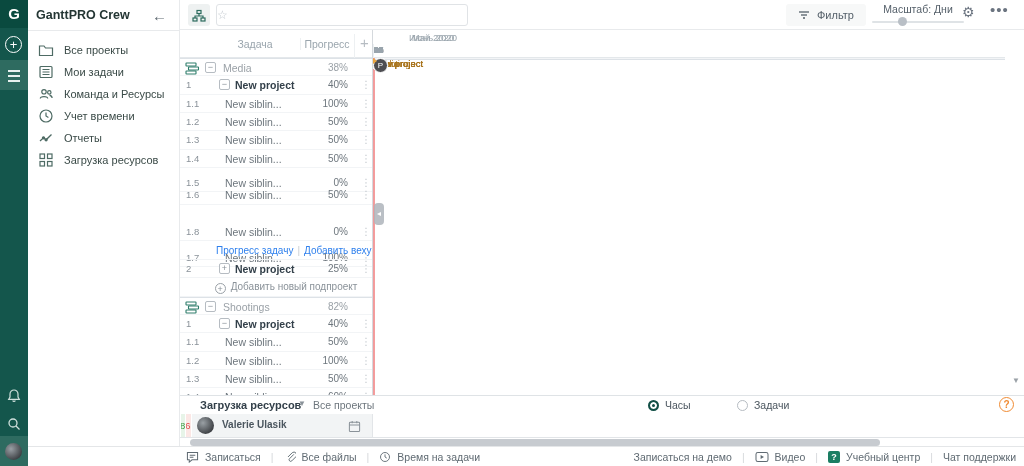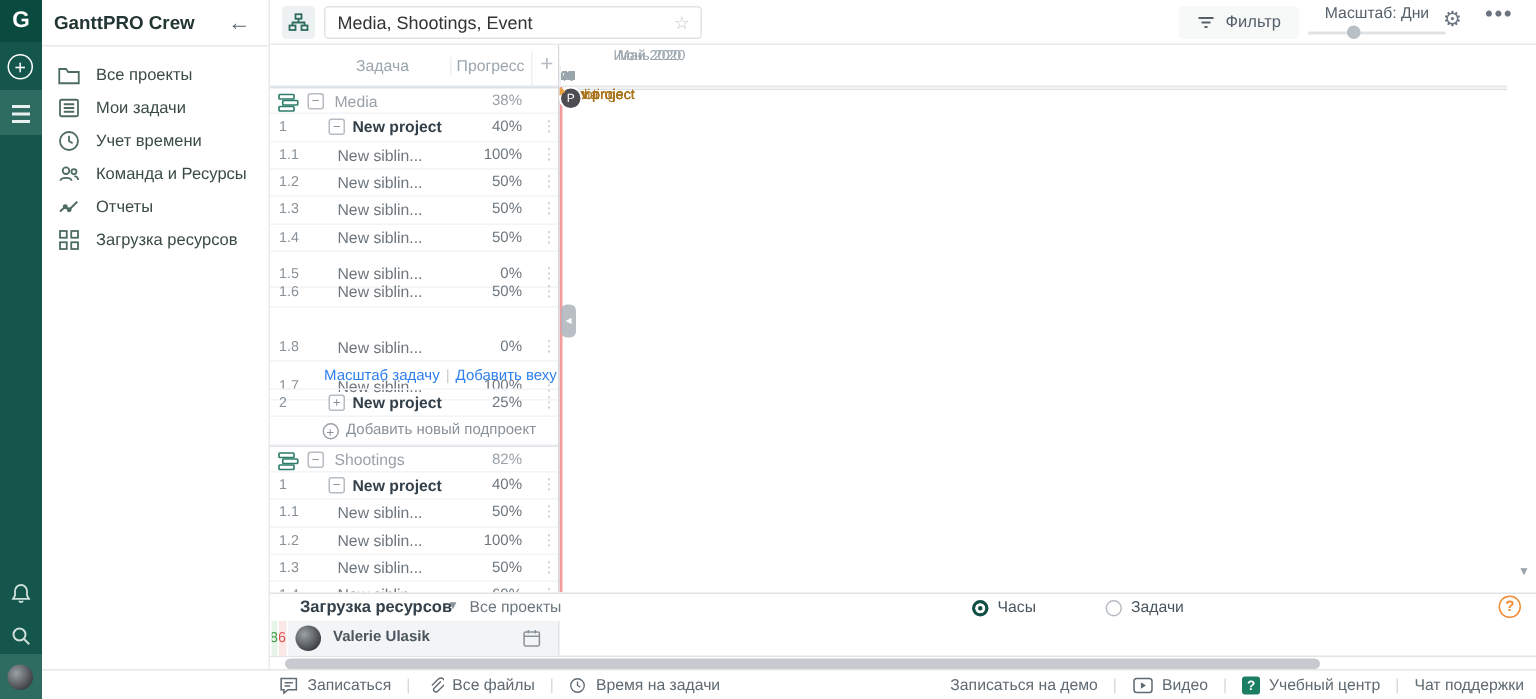--- a/index.html
+++ b/index.html
@@ -179,33 +179,33 @@
       </div>
       <div class="menu-item">
         <span class="mi"><svg width="16" height="16" viewBox="0 0 16 16" fill="none" stroke="#4e6b64" stroke-width="1.2">
             <rect x="2" y="2.5" width="12" height="11" rx="1"></rect>
             <path d="M4.5 5.5h7M4.5 8h7M4.5 10.5h7"></path>
           </svg></span>
         <span class="ml">Мои задачи</span>
       </div>
       <div class="menu-item">
         <span class="mi"><svg width="16" height="16" viewBox="0 0 16 16" fill="none" stroke="#4e6b64" stroke-width="1.2">
-            <circle cx="8" cy="8" r="6"></circle>
-            <path d="M8 4.5V8l2.4 1.5"></path>
-          </svg></span>
-        <span class="ml">Учет времени</span>
-      </div>
-      <div class="menu-item">
-        <span class="mi"><svg width="16" height="16" viewBox="0 0 16 16" fill="none" stroke="#4e6b64" stroke-width="1.2">
             <circle cx="6" cy="5.8" r="2.2"></circle>
             <path d="M2.3 12.5c0-2.6 7.4-2.6 7.4 0"></path>
             <circle cx="11.3" cy="6.4" r="1.7"></circle>
             <path d="M11.5 9.4c1.6.2 2.6 1.2 2.6 2.6"></path>
           </svg></span>
         <span class="ml">Команда и Ресурсы</span>
+      </div>
+      <div class="menu-item">
+        <span class="mi"><svg width="16" height="16" viewBox="0 0 16 16" fill="none" stroke="#4e6b64" stroke-width="1.2">
+            <circle cx="8" cy="8" r="6"></circle>
+            <path d="M8 4.5V8l2.4 1.5"></path>
+          </svg></span>
+        <span class="ml">Учет времени</span>
       </div>
       <div class="menu-item">
         <span class="mi"><svg width="16" height="16" viewBox="0 0 16 16" fill="none" stroke="#4e6b64" stroke-width="1.3">
             <path d="M2 11l3.5-3.2 2.6 2 5.4-5.3"></path>
             <circle cx="5.5" cy="7.8" r="1" fill="#4e6b64"></circle>
             <circle cx="8.1" cy="9.8" r="1" fill="#4e6b64"></circle>
           </svg></span>
         <span class="ml">Отчеты</span>
       </div>
       <div class="menu-item">
@@ -223,21 +223,20 @@
 <div id="topbar">
   <div id="org-btn">
     <svg width="14" height="14" viewBox="0 0 14 14" fill="none" stroke="#2c6b5e" stroke-width="1.2" style="vertical-align:middle">
       <rect x="5" y="1.5" width="4" height="3"></rect>
         <rect x="1" y="9" width="4" height="3"></rect>
         <rect x="9" y="9" width="4" height="3"></rect>
       <path d="M7 4.5v2.5M3 9V7h8v2"></path>
     </svg>
   </div>
   <div id="titlebox">
-    <span id="title-text">Media, Shootings, Event</span>
     <span id="title-star">☆</span>
   </div>
   <div id="filter-btn">
     <svg width="12" height="10" viewBox="0 0 12 10" stroke="#55606a" stroke-width="1.3">
       <line x1="1" y1="2" x2="11" y2="2"></line>
         <line x1="3" y1="5" x2="9" y2="5"></line>
         <line x1="5" y1="8" x2="7" y2="8"></line>
     </svg>
     <span>Фильтр</span>
   </div>
@@ -317,21 +316,21 @@
         <span class="pct">100%</span>
         <span class="dots3">⋮</span>
       </div>
       <div class="trow task" style="top: 193.15px;">
         <span class="num">1.8</span>
         <span class="tname">New siblin...</span>
         <span class="pct">0%</span>
         <span class="dots3">⋮</span>
       </div>
       <div class="trow links" style="top: 211.5px;">
-        <span class="links-wrap"><span>Масштаб задачу</span><span class="ldiv">|</span><span>Добавить веху</span></span>
+        <span class="links-wrap"><span>Прогресс задачу</span><span class="ldiv">|</span><span>Добавить веху</span></span>
       </div>
       <div class="trow project" style="top: 229.85px;">
         <span class="num">2</span>
         <span class="exp">+</span>
         <span class="tname">New project</span>
         <span class="pct">25%</span>
         <span class="dots3">⋮</span>
       </div>
       <div class="trow addsub" style="top: 248.2px;">
         <span class="addsub-wrap"><span class="plus-circ">+</span>Добавить новый подпроект</span>

